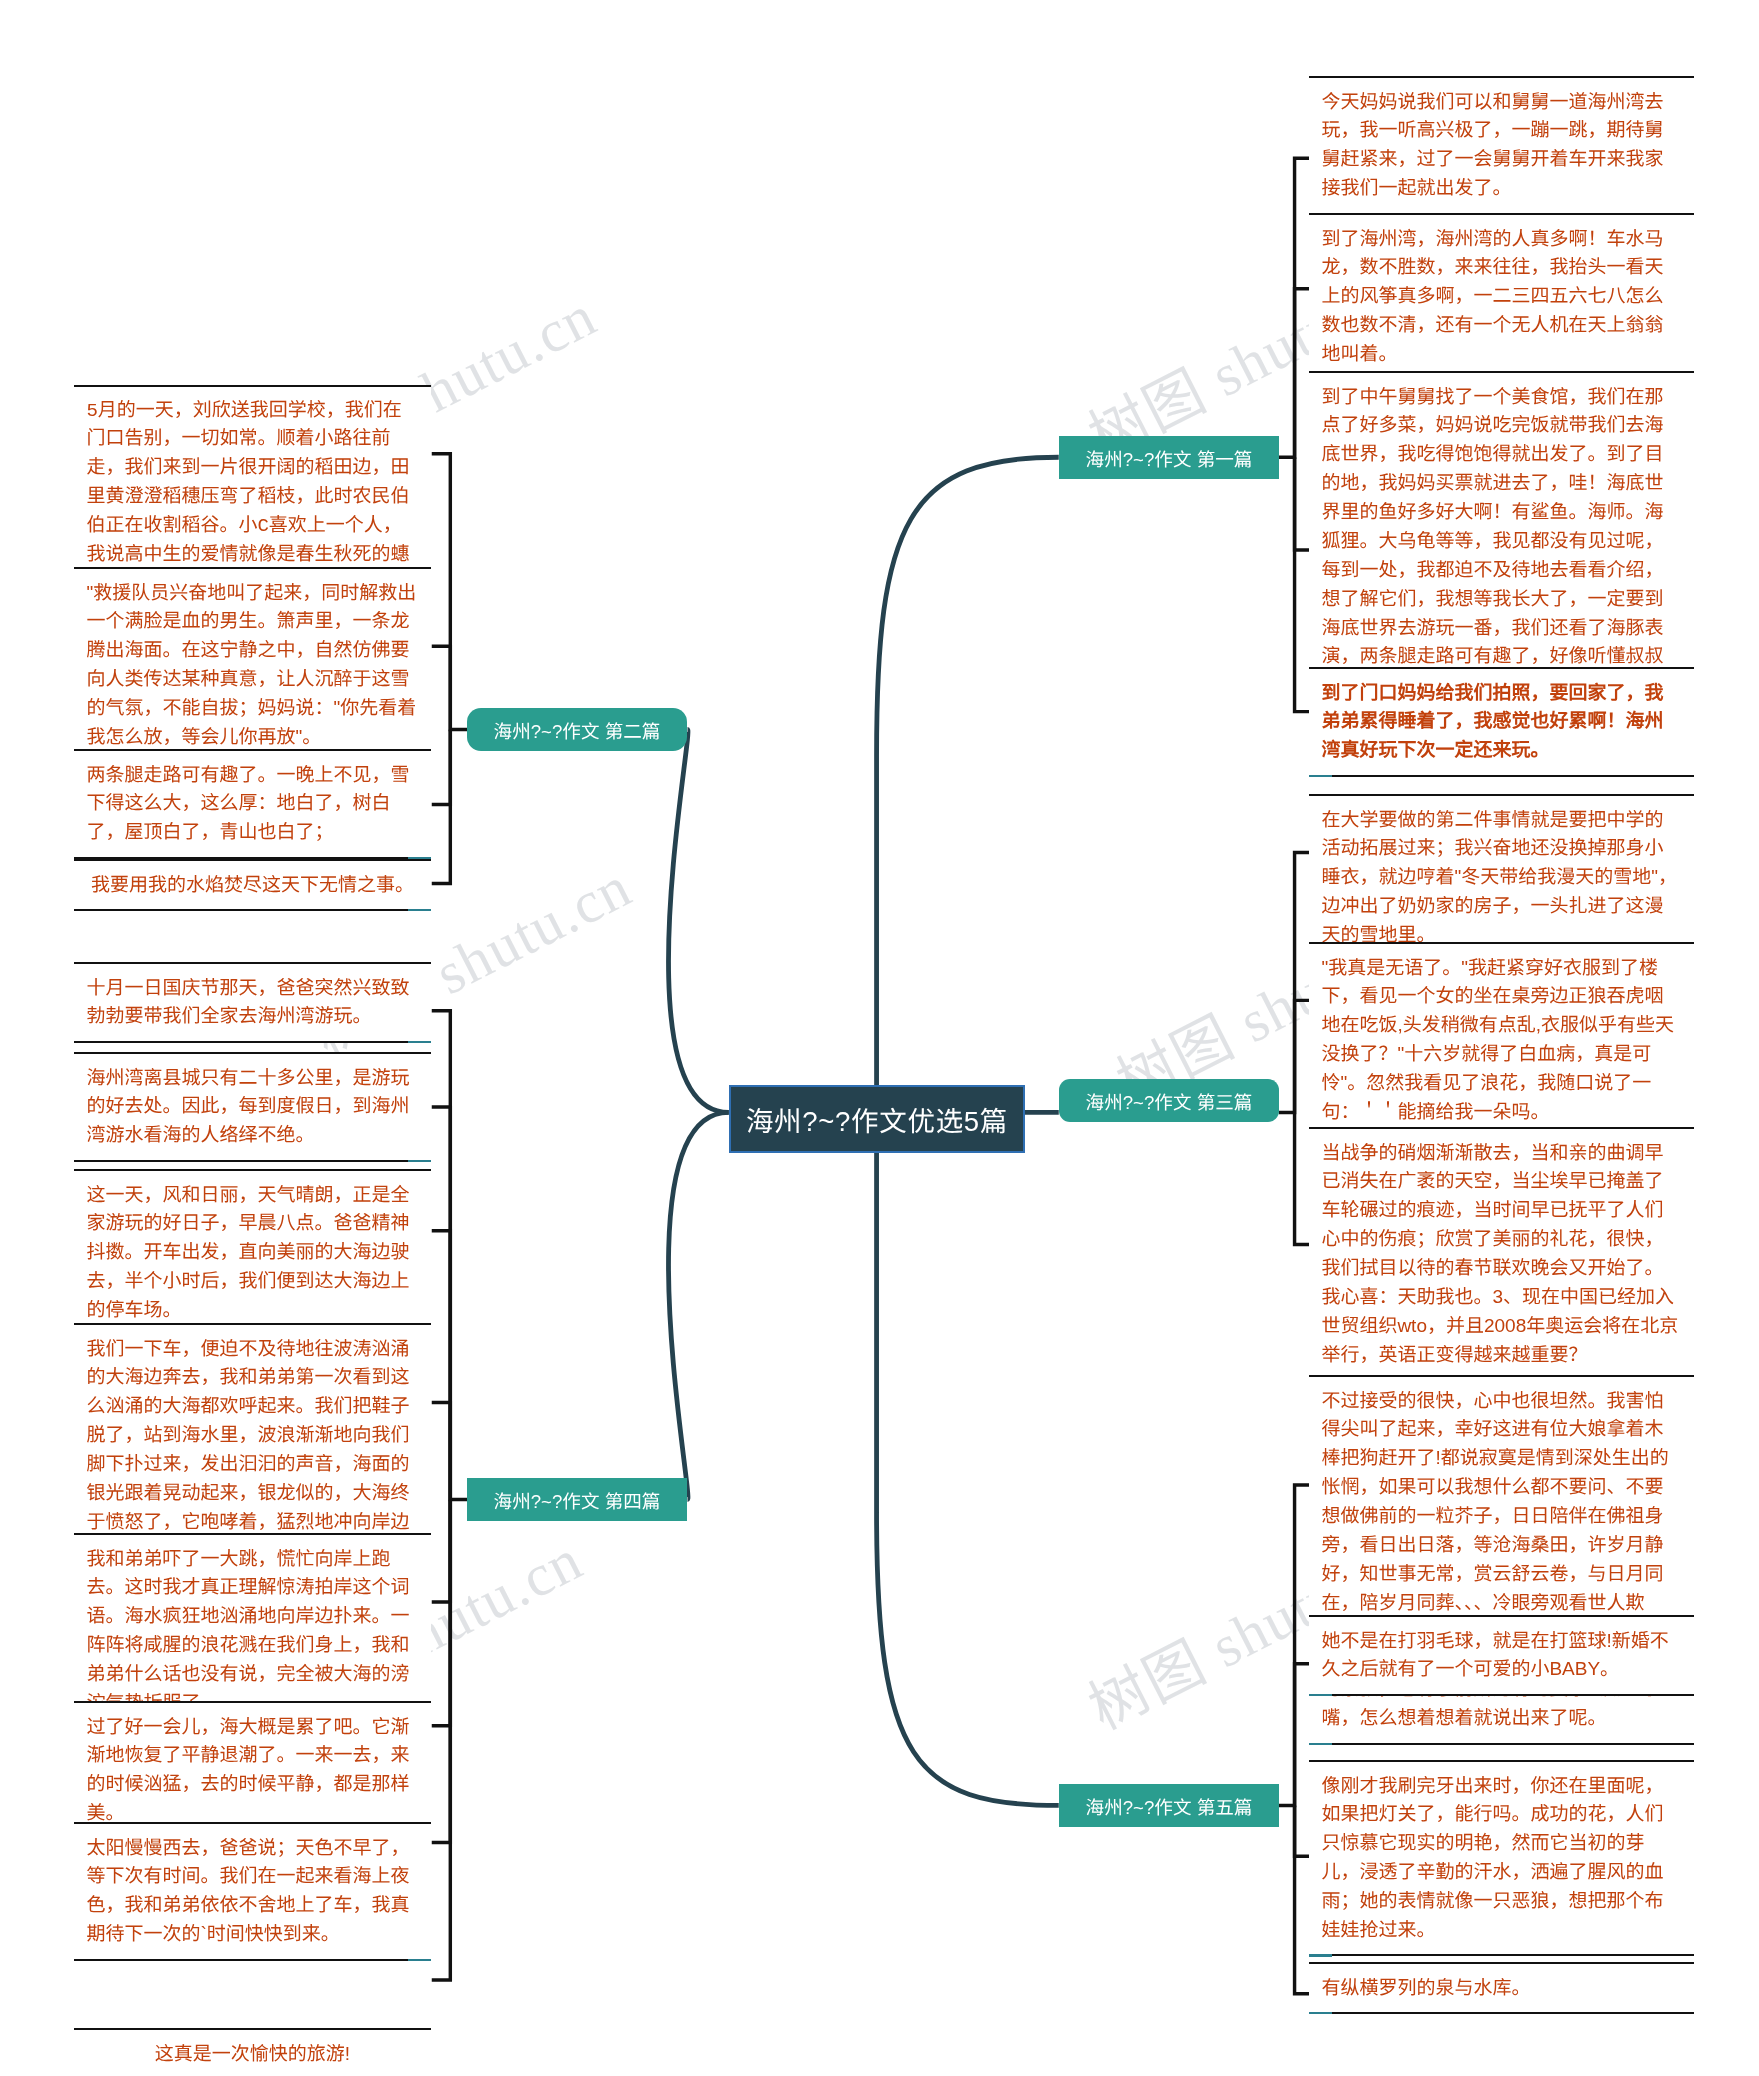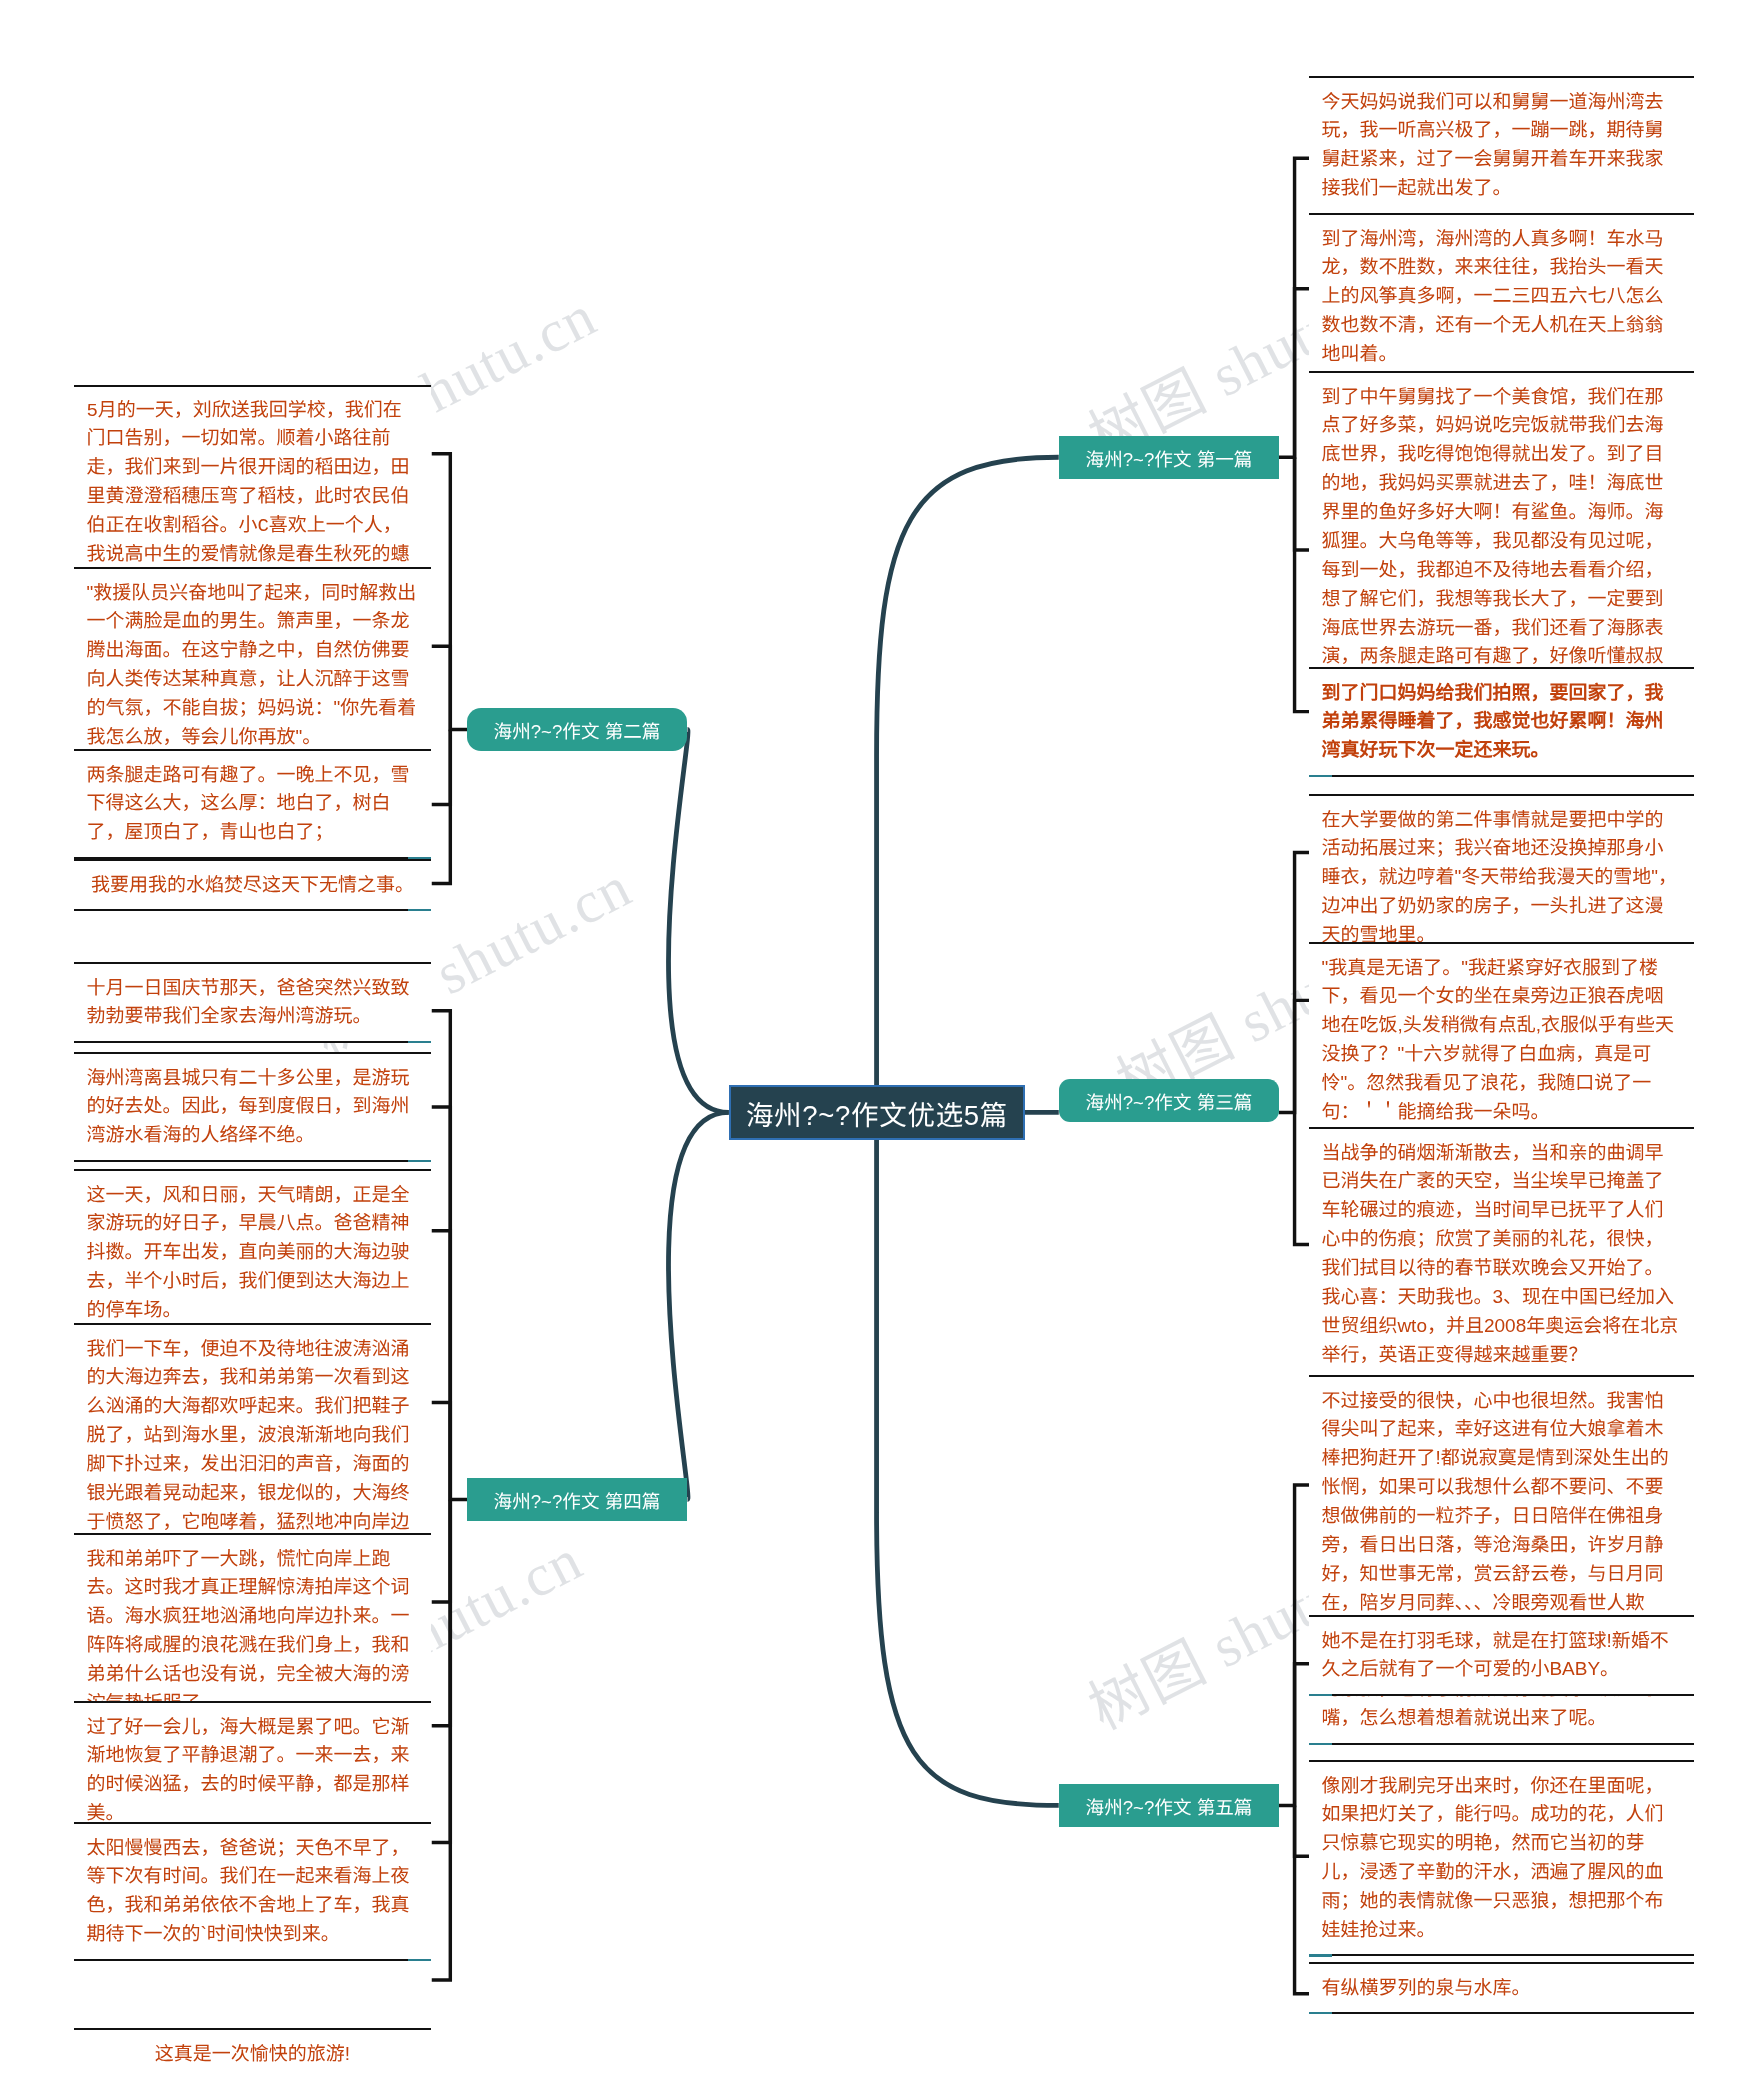--- a/index.html
+++ b/index.html
@@ -40,21 +40,21 @@
     width:1760px;height:2077px;
     pointer-events:none;
   }
 
   
   .root-node{
     position:absolute;
     left:729px;
     top:1085px;
     width:296px;
-    height:55px;
+    height:68px;
     background:#25424f;
     border:2.1px solid #2f6fb3;
     box-sizing:border-box;
     display:flex;
     align-items:center;
     justify-content:center;
     color:#ffffff;
     font-size:27.5px;
     letter-spacing:0.7px;
     z-index:6;

